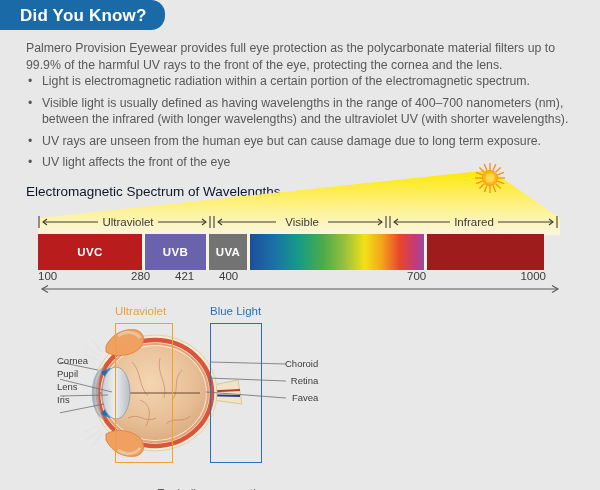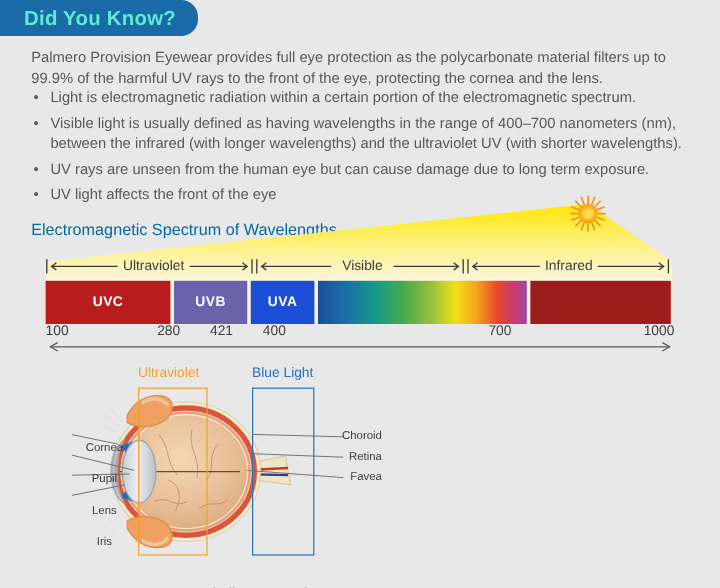--- a/index.html
+++ b/index.html
@@ -16,21 +16,21 @@
   
   .header-tab{
     position:absolute;left:0;top:0;
     height:30px;padding:0 18px 0 20px;
     background:#1a6aa8;
     border-radius:0 14px 14px 0;
     display:flex;align-items:center;
     box-sizing:border-box;
   }
   .header-tab span{
-    color:#5eead4;font-size:17px;font-weight:bold;letter-spacing:.2px;
+    color:#ffffff;font-size:17px;font-weight:bold;letter-spacing:.2px;
     white-space:nowrap;line-height:1;
   }
 
   
   .intro{
     position:absolute;left:26px;top:40px;width:548px;
     font-size:12.3px;line-height:16.5px;color:#58595b;
   }
   .bullets{
     position:absolute;left:26px;top:73px;width:552px;
@@ -41,21 +41,21 @@
     font-size:12.3px;line-height:16.5px;color:#58595b;
     margin-bottom:5px;
   }
   .bullets li:before{
     content:"\2022";position:absolute;left:2px;top:0;font-size:12.3px;color:#58595b;
   }
 
   
   .spectrum-title{
     position:absolute;left:26px;top:184px;
-    font-size:13.5px;color:#0369a1;white-space:nowrap;
+    font-size:13.5px;color:#0f172a;white-space:nowrap;
   }
 
   
   .beam{position:absolute;left:0;top:160px;width:600px;height:110px;pointer-events:none;}
 
   
   .spectrum{position:absolute;left:38px;top:212px;width:524px;height:62px;}
 
   .range-row{position:absolute;left:0;top:0;width:524px;height:20px;}
   .range-label{
@@ -100,22 +100,22 @@
   .bl-cap{
     position:absolute;left:150px;top:5px;font-size:11.5px;color:#2a6fc0;white-space:nowrap;text-align:right;
   }
   .eye-cap{
     position:absolute;left:63px;top:163px;width:180px;text-align:center;
     font-size:12px;color:#58595b;white-space:nowrap;margin-top:24px;
   }
 
   .anat-left{position:absolute;left:-3px;top:55px;width:60px;}
   .anat-left div{
-    font-size:9.5px;color:#3c3c3c;text-align:center;line-height:11px;
-    height:13px;white-space:nowrap;margin-top:13px;
+    font-size:9.5px;color:#3c3c3c;text-align:left;line-height:11px;
+    height:13px;white-space:nowrap;
   }
   .anat-right{position:absolute;left:225px;top:58px;}
   .anat-right div{
     font-size:9.5px;color:#3c3c3c;text-align:right;line-height:11px;
     height:17px;white-space:nowrap;
   }
 
   
   .danger{position:absolute;left:333px;top:362px;width:250px;}
   .danger h3{
@@ -206,36 +206,36 @@
 
     <div class="bar">
       <div class="seg" style="width:104px;background:#b91c1c;">
         <div class="seg-label">UVC</div>
       </div>
       <div class="gap"></div>
       <div class="seg" style="width:61px;background:#6a63ab;">
         <div class="seg-label">UVB</div>
       </div>
       <div class="gap"></div>
-      <div class="seg" style="width:53px;background:#1d4ed8;">
+      <div class="seg" style="width:38px;background:#737373;">
         <div class="seg-label">UVA</div>
       </div>
       <div class="gap"></div>
       <div class="seg" style="width:174px;background:linear-gradient(to right,#1b4f9c 0%,#1a6fa8 13%,#169b86 28%,#4cab4a 42%,#9dc13c 55%,#f3e118 66%,#f5a21c 76%,#e8462b 86%,#c23a7a 95%,#9b4aa0 100%);"></div>
       <div class="gap"></div>
       <div class="seg" style="width:117px;background:#9e1c1c;"></div>
     </div>
 
     <div class="ticks">
       <div class="tick" style="left:0px;">100</div>
       <div class="tick" style="left:93px;">280</div>
       <div class="tick" style="left:137px;">421</div>
       <div class="tick" style="left:181px;">400</div>
       <div class="tick" style="left:369px;">700</div>
-      <div class="tick" style="right:0px;">1000</div>
+      <div class="tick" style="right:16px;">1000</div>
     </div>
   </div>
 
   <div class="wl-axis">
     <svg width="524" height="14" viewBox="0 0 524 14">
       <g stroke="#58595b" stroke-width="1.1" fill="none">
         <line x1="4" y1="7" x2="520" y2="7"></line>
         <polyline points="10,3.5 4,7 10,10.5"></polyline>
         <polyline points="514,3.5 520,7 514,10.5"></polyline>
       </g>

